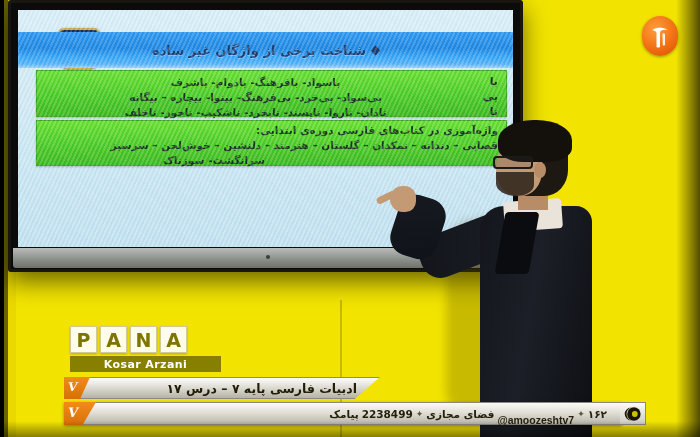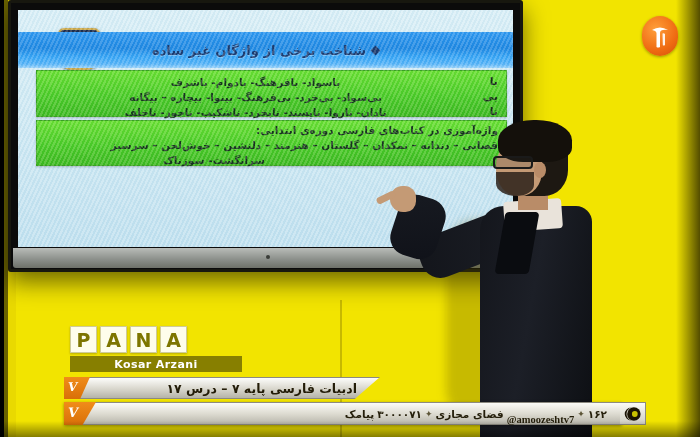--- a/index.html
+++ b/index.html
@@ -193,21 +193,21 @@
   #pana-row{ display:flex; gap:3px; }
   .pana-letter{
     width:27px; height:27px;
     background:rgba(255,255,255,.92);
     color:#7d7500; font-weight:bold; font-size:19px;
     display:flex; align-items:center; justify-content:center;
     border:1px solid rgba(120,110,0,.35);
     box-shadow:0 1px 2px rgba(0,0,0,.25);
   }
   #pana-name{
-    margin-top:3px; width:172px; height:16px;
+    margin-top:3px; width:151px; height:16px;
     background:rgba(70,64,0,.62);
     color:#fff; font-size:11px; font-weight:bold;
     display:flex; align-items:center; justify-content:center;
     letter-spacing:.4px;
   }
 
   
   #lower-third{ position:absolute; left:0; bottom:6px; width:700px; height:58px; }
   #lt-title-bar{
     position:absolute; left:64px; bottom:32px; width:316px; height:22px;
@@ -242,21 +242,21 @@
   #lt-ticker-flag{
     position:absolute; left:64px; bottom:6px; width:32px; height:23px;
     background:linear-gradient(180deg,#f08c1a,#d96f08);
     clip-path:polygon(0 0, 100% 0, 58% 100%, 0 100%);
   }
   #lt-ticker-flag .logo-w{
     position:absolute; left:4px; top:3px; color:#fff; font-size:13px; font-weight:bold;
     font-family:"DejaVu Serif", serif; transform:skewX(-10deg);
   }
   .tk{ color:#241e0a; font-size:10.5px; font-weight:bold; direction:rtl; white-space:nowrap; }
-  .tk.ltr{ direction:ltr; font-family:Liberation Serif, serif;margin-top:12px; }
+  .tk.ltr{ direction:ltr; font-family:Liberation Sans, sans-serif;margin-top:12px; }
   .tk-sep{ color:#5c5537; font-size:9px; }
   #lt-ticker-logo{
     position:absolute; right:54px; bottom:6px; width:26px;height:23px;
     display:flex;align-items:center;justify-content:center;
     background:linear-gradient(180deg,#fbfbf7,#cfcdc2);
     border:1px solid #8c8a80; border-left:none;
   }
   #lt-ticker-logo svg{width:18px;height:18px;}
 </style>
 </head>
@@ -350,21 +350,21 @@
 
     <div id="lt-title-bar">
       <span id="lt-title-text">ادبیات فارسی پایه ۷ – درس ۱۷</span>
     </div>
     <div id="lt-title-flag">
       <span class="logo-w">V</span>
     </div>
 
     <div id="lt-ticker-bar">
       <span class="tk">پیامک</span>
-      <span class="tk">۳۰۰۰۰۷۱</span>
+      <span class="tk">2238499</span>
       <span class="tk-sep">✦</span>
       <span class="tk">فضای مجازی</span>
       <span class="tk ltr">@amoozeshtv7</span>
       <span class="tk-sep">✦</span>
       <span class="tk">۱۶۲</span>
     </div>
     <div id="lt-ticker-flag">
       <span class="logo-w">V</span>
     </div>
 

